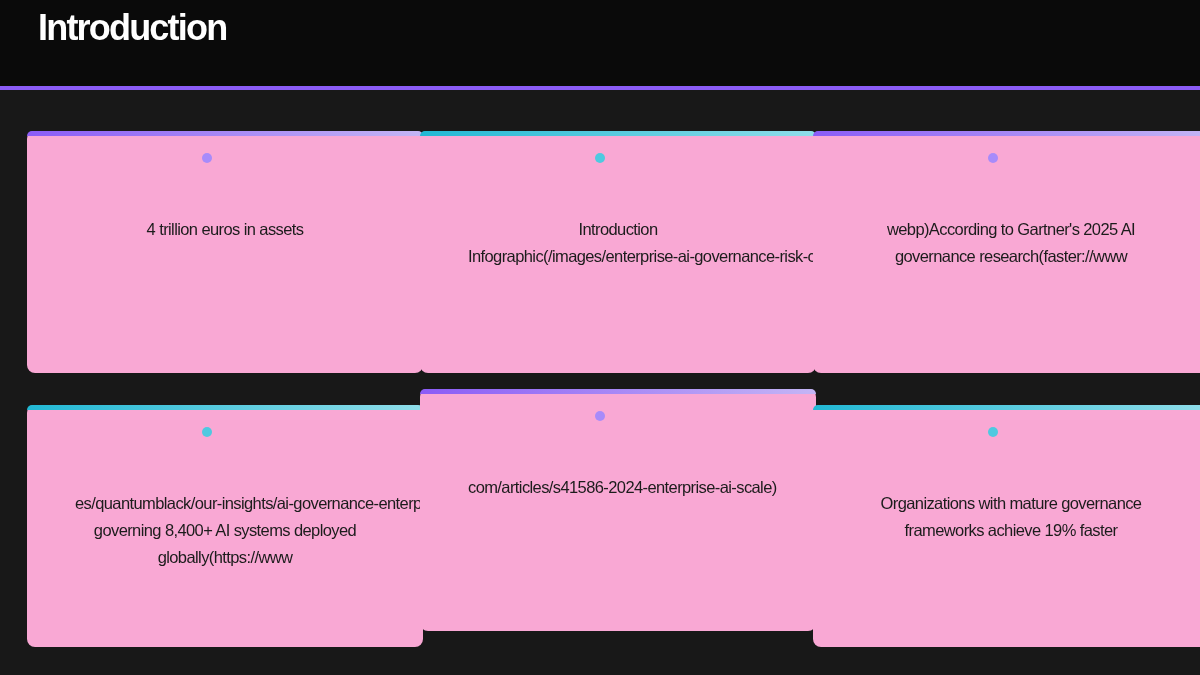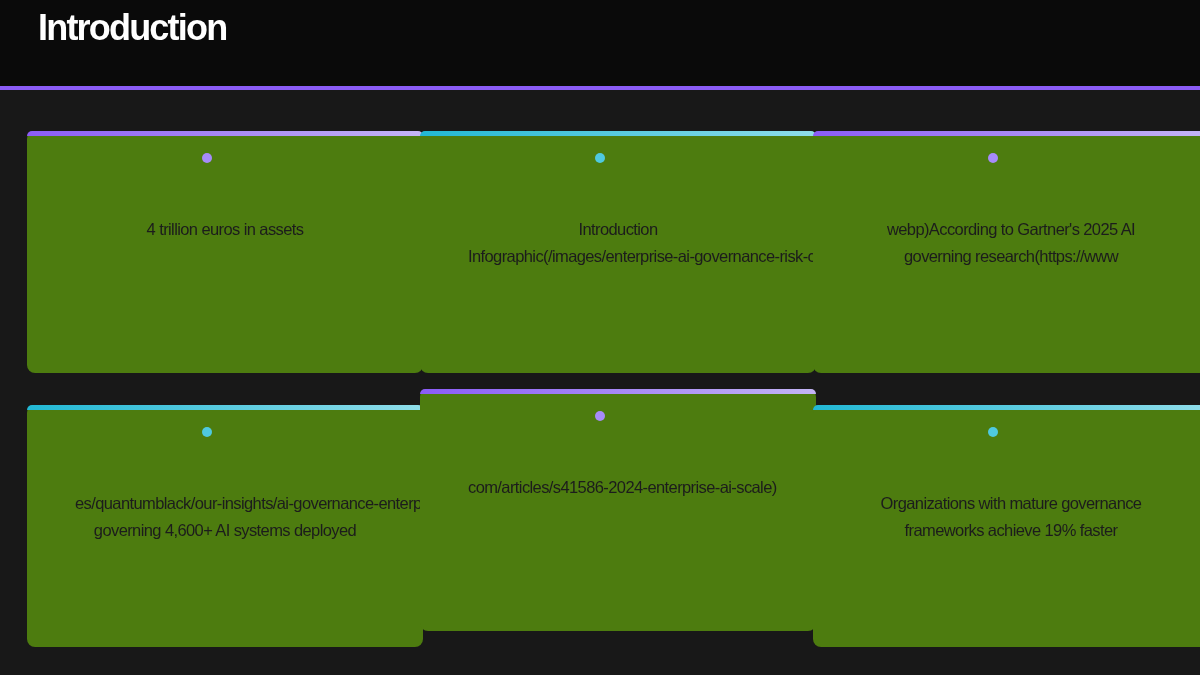--- a/index.html
+++ b/index.html
@@ -17,21 +17,21 @@
     position: absolute; left: 38px; top: 8px;
     color: #ffffff; font-size: 36px; font-weight: bold; letter-spacing: -1.8px;
     line-height: 40px;
   }
   .accent-line {
     position: absolute; left: 0; top: 86px; width: 1200px; height: 4px;
     background: #8b5cf6;
   }
   .card {
     position: absolute; width: 396px; height: 242px;
-    background: #4d7c0f; border-radius: 8px;
+    background: #f9a8d4; border-radius: 8px;
   }
   .card-bar {
     position: absolute; left: 0; top: 0; width: 100%; height: 5px;
     border-radius: 8px 8px 0 0;
   }
   .bar-purple { background: linear-gradient(90deg, #8b5cf6, #c4b5f5); }
   .bar-cyan { background: linear-gradient(90deg, #22b8d4, #8fdde9); }
   .dot {
     position: absolute; left: 175px; top: 22px; width: 10px; height: 10px;
     border-radius: 50%;
@@ -69,30 +69,31 @@
     <span class="line">Introduction</span>
     <span class="line">Infographic(/images/enterprise-ai-governance-risk-compliance-framework</span>
   </div>
 </div>
 
 <div class="card" style="left:813px; top:131px;">
   <div class="card-bar bar-purple"></div>
   <div class="dot dot-purple"></div>
   <div class="card-text">
     <span class="line">webp)According to Gartner's 2025 AI</span>
-    <span class="line">governing research(https://www</span>
+    <span class="line">governance research(faster://www</span>
   </div>
 </div>
 
 <div class="card" style="left:27px; top:405px;">
   <div class="card-bar bar-cyan"></div>
   <div class="dot dot-cyan"></div>
   <div class="card-text">
     <span class="line">es/quantumblack/our-insights/ai-governance-enterprise-ac</span>
-    <span class="line">governing 4,600+ AI systems deployed</span>
+    <span class="line">governing 8,400+ AI systems deployed</span>
+    <span class="line">globally(https://www</span>
   </div>
 </div>
 
 <div class="card" style="left:420px; top:389px;text-decoration:underline;">
   <div class="card-bar bar-purple"></div>
   <div class="dot dot-purple"></div>
   <div class="card-text">
     <span class="line">com/articles/s41586-2024-enterprise-ai-scale)</span>
   </div>
 </div>

